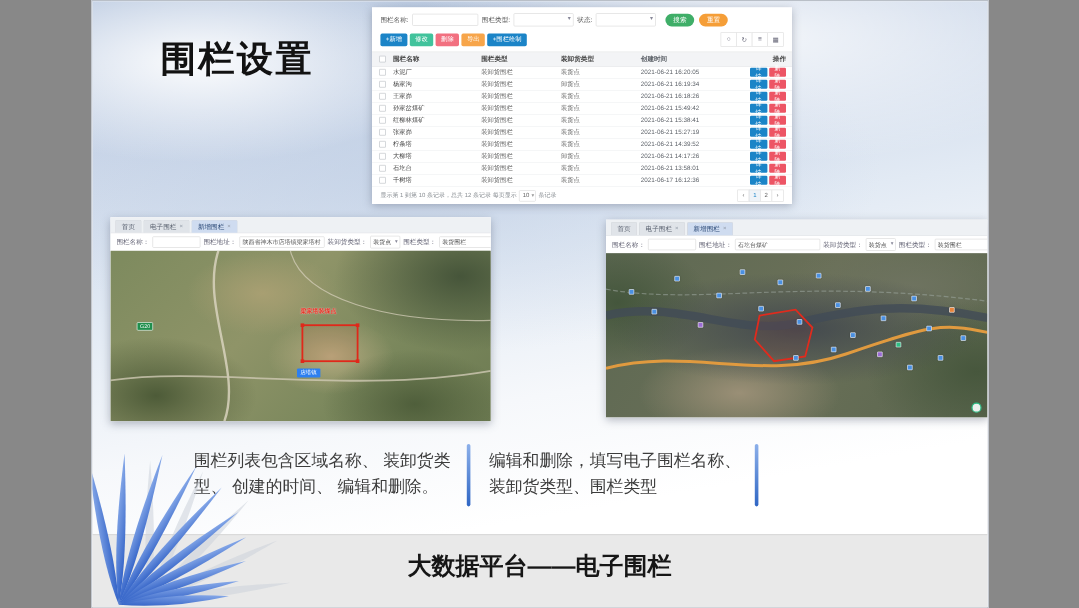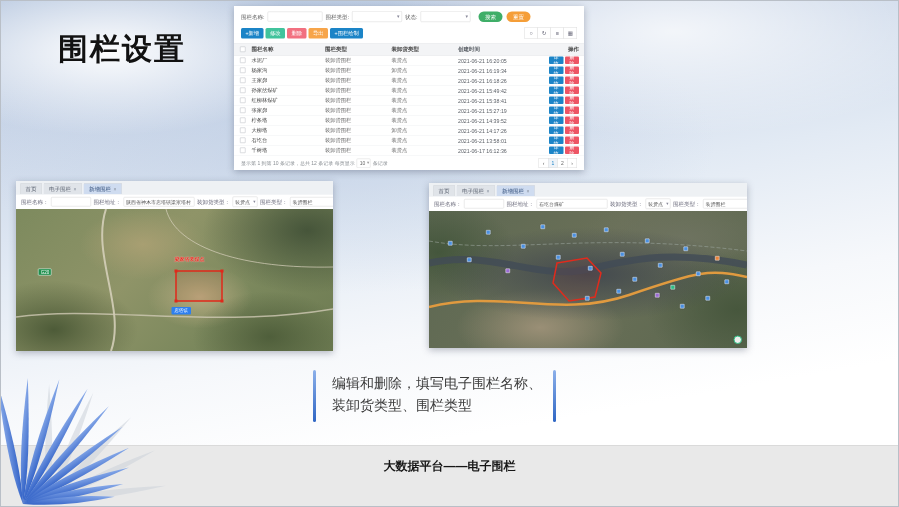--- a/index.html
+++ b/index.html
@@ -1,16 +1,16 @@
 <!DOCTYPE html>
 <html><head>
 <meta charset="utf-8">
 <style>
   html,body{margin:0;padding:0;background:#888;}
-  .slide{position:relative;width:899px;height:507px;margin:0 auto;overflow:hidden;
+  .slide{position:relative;width:748px;height:507px;margin:0 auto;overflow:hidden;
          background:#fff;border:1px solid #b9bfc7;box-sizing:border-box;
          font-family:"Liberation Sans","DejaVu Sans",sans-serif;}
   .sky{position:absolute;inset:0;
     background:
       radial-gradient(ellipse 300px 120px at 12% 10%, rgba(255,255,255,.95), transparent 70%),
       radial-gradient(ellipse 420px 150px at 75% 6%, rgba(255,255,255,.75), transparent 70%),
       radial-gradient(ellipse 520px 210px at 38% 28%, rgba(186,202,226,.55), transparent 72%),
       linear-gradient(170deg,#b4c5de 0%,#cbd7e9 20%,#e2eaf4 42%,#f6f8fb 62%,#ffffff 78%);}
   .title{position:absolute;left:57px;top:28px;font-size:30px;font-weight:bold;color:#121212;letter-spacing:2px;z-index:3;}
 
@@ -87,21 +87,21 @@
   .caption{position:absolute;top:372px;font-size:14px;line-height:1.55;color:#3c3c3c;z-index:3;}
   #cap1{left:85px;width:219px;}
   #cap2{left:331px;width:219px;}
   #cap3{left:566px;width:253px;}
   .divider{position:absolute;top:369px;width:3px;height:52px;border-radius:2px;z-index:3;
            background:linear-gradient(#8cb0ea,#2f66c4);}
   #div1{left:312px;} #div2{left:552px;}
 
   
   .footband{position:absolute;left:0;right:0;top:444px;height:63px;background:#e9e9e9;border-top:1px solid #dadada;z-index:1;}
-  .foottext{position:absolute;left:0;right:0;top:457px;text-align:center;font-size:12px;font-weight:bold;color:#161616;z-index:2;}
+  .foottext{position:absolute;left:0;right:0;top:457px;text-align:center;font-size:20px;font-weight:bold;color:#161616;z-index:2;}
   .palm{position:absolute;left:-28px;bottom:-10px;width:215px;height:220px;z-index:4;pointer-events:none;}
 </style>
 </head>
 <body>
 
 <div class="slide">
   <div class="sky"></div>
   <div class="title">围栏设置</div>
 
   <div class="app" id="tableApp">
@@ -398,20 +398,21 @@
             <div class="mk" style="left: 59%; top: 57%; background: rgb(74, 144, 226);"></div>
             <div class="mk" style="left: 49%; top: 62%; background: rgb(74, 144, 226);"></div>
             <div class="mk" style="left: 90%; top: 33%; background: rgb(232, 131, 58);"></div>
             <div class="mk" style="left: 93%; top: 50%; background: rgb(74, 144, 226);"></div>
           </div>
         <div class="compass"></div>
       </div>
     </div>
   </div>
 
+  <div class="caption" id="cap1">围栏列表包含区域名称、 装卸货类型、 创建的时间、 编辑和删除。</div>
   <div class="divider" id="div1"></div>
   <div class="caption" id="cap2">编辑和删除，填写电子围栏名称、装卸货类型、围栏类型</div>
   <div class="divider" id="div2"></div>
 
   <div class="footband"></div>
   <div class="foottext">大数据平台——电子围栏</div>
 
   <svg class="palm" viewBox="0 0 215 220">
     <defs>
       <linearGradient id="lg" x1="0" y1="1" x2="1" y2="0">

